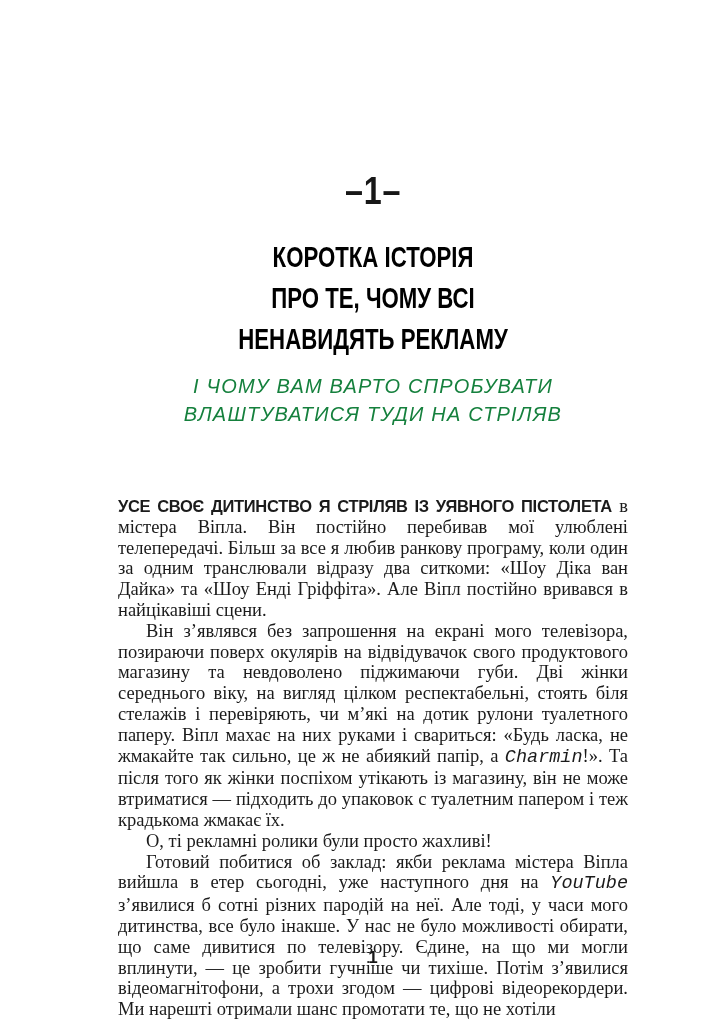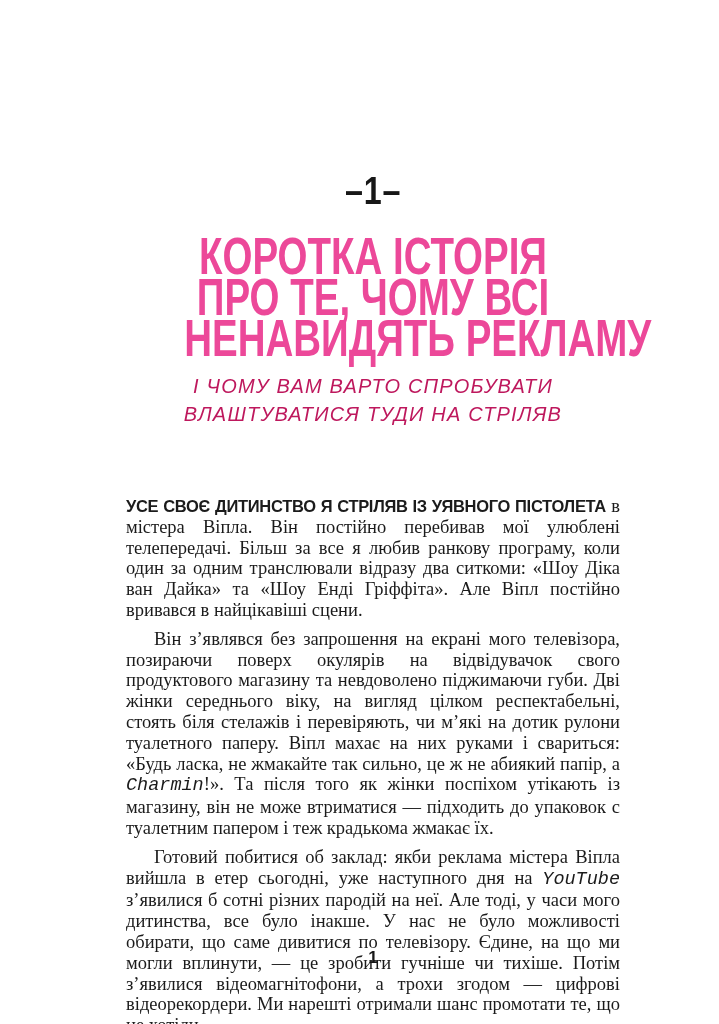--- a/index.html
+++ b/index.html
@@ -33,52 +33,52 @@
   .chapter-number .squeeze {
     display: inline-block;
     transform: scaleX(0.85);
     transform-origin: center;
   }
   h1.chapter-title {
     margin: 26px 0 0 0;
     text-align: center;
     font-family: "Liberation Sans", sans-serif;
     font-weight: 700;
-    font-size: 52px;
+    font-size: 30px;
     line-height: 41px;
-    color: #ec4899;
+    color: #000000;
   }
   h1.chapter-title .tline {
     display: block;
     transform: scaleX(0.74);
     transform-origin: center;
     white-space: nowrap;
   }
   .chapter-subtitle {
     margin: 13px 0 0 0;
     text-align: center;
     font-family: "Liberation Sans", sans-serif;
     font-style: italic;
     font-weight: 400;
     font-size: 20px;
     line-height: 28px;
     letter-spacing: 1.2px;
-    color: #be185d;
+    color: #15803d;
   }
   .chapter-subtitle .sline { display: block; }
   .body-text {
     margin-top: 68px;
     font-size: 18.5px;
     line-height: 20.8px;
     text-align: justify;
     hyphens: auto;
     -webkit-hyphens: auto;
   }
   .body-text p {
-    margin: 8px;
+    margin: 0;
     padding: 0;
   }
   .body-text p.indent { text-indent: 28px; }
   .seg-lead {
     font-family: "Liberation Sans", sans-serif;
     font-weight: 700;
     font-size: 16.5px;
     letter-spacing: -0.3px;
   }
   .seg-italic { font-style: italic; font-family: Liberation Mono, monospace; }
@@ -107,17 +107,18 @@
         <span class="tline">ПРО ТЕ, ЧОМУ ВСІ</span>
         <span class="tline">НЕНАВИДЯТЬ РЕКЛАМУ</span>
       </h1>
     <div class="chapter-subtitle">
         <span class="sline">І ЧОМУ ВАМ ВАРТО СПРОБУВАТИ</span>
         <span class="sline">ВЛАШТУВАТИСЯ ТУДИ НА СТРІЛЯВ</span>
       </div>
     <div class="body-text">
         <p><span class="seg-lead">УСЕ СВОЄ ДИТИНСТВО Я СТРІЛЯВ ІЗ УЯВНОГО ПІСТОЛЕТА</span><span class="seg-normal"> в містера Віпла. Він постійно перебивав мої улюблені телепередачі. Більш за все я любив ранкову програму, коли один за одним транслювали відразу два ситкоми: «Шоу Діка ван Дайка» та «Шоу Енді Гріффіта». Але Віпл постійно вривався в найцікавіші сцени.</span></p>
         <p class="indent"><span class="seg-normal">Він з’являвся без запрошення на екрані мого телевізора, позираючи поверх окулярів на відвідувачок свого продуктового магазину та невдоволено піджимаючи губи. Дві жінки середнього віку, на вигляд цілком респектабельні, стоять біля стелажів і перевіряють, чи м’які на дотик рулони туалетного паперу. Віпл махає на них руками і свариться: «Будь ласка, не жмакайте так сильно, це ж не абиякий папір, а </span><span class="seg-italic">Charmin</span><span class="seg-normal">!». Та після того як жінки поспіхом утікають із магазину, він не може втриматися — підходить до упаковок с туалетним папером і теж крадькома жмакає їх.</span></p>
+        <p class="indent"><span class="seg-normal">О, ті рекламні ролики були просто жахливі!</span></p>
         <p class="indent"><span class="seg-normal">Готовий побитися об заклад: якби реклама містера Віпла вийшла в етер сьогодні, уже наступного дня на </span><span class="seg-italic">YouTube</span><span class="seg-normal"> з’явилися б сотні різних пародій на неї. Але тоді, у часи мого дитинства, все було інакше. У нас не було можливості обирати, що саме дивитися по телевізору. Єдине, на що ми могли вплинути, — це зробити гучніше чи тихіше. Потім з’явилися відеомагнітофони, а трохи згодом — цифрові відеорекордери. Ми нарешті отримали шанс промотати те, що не хотіли</span></p>
       </div>
   </div>
   <div class="folio">1</div>
 </div>
 
 </body></html>

